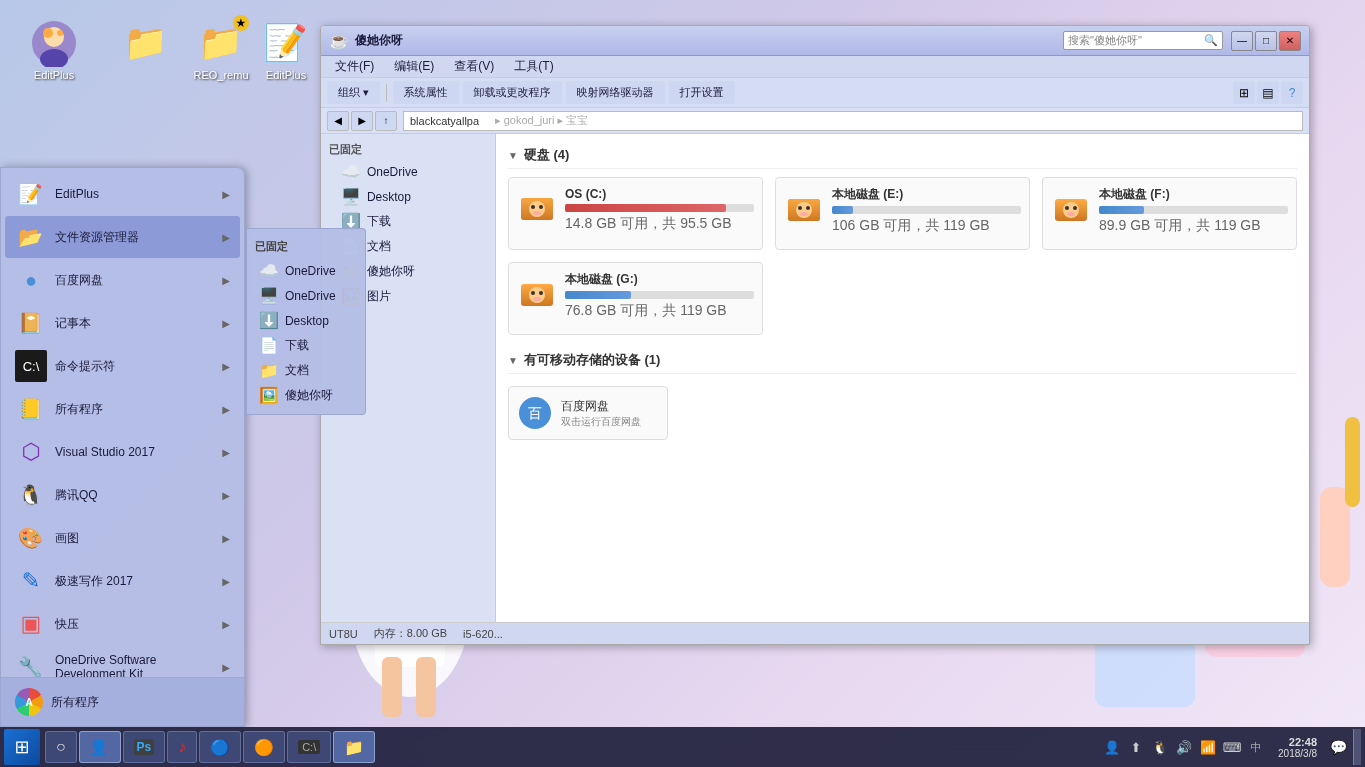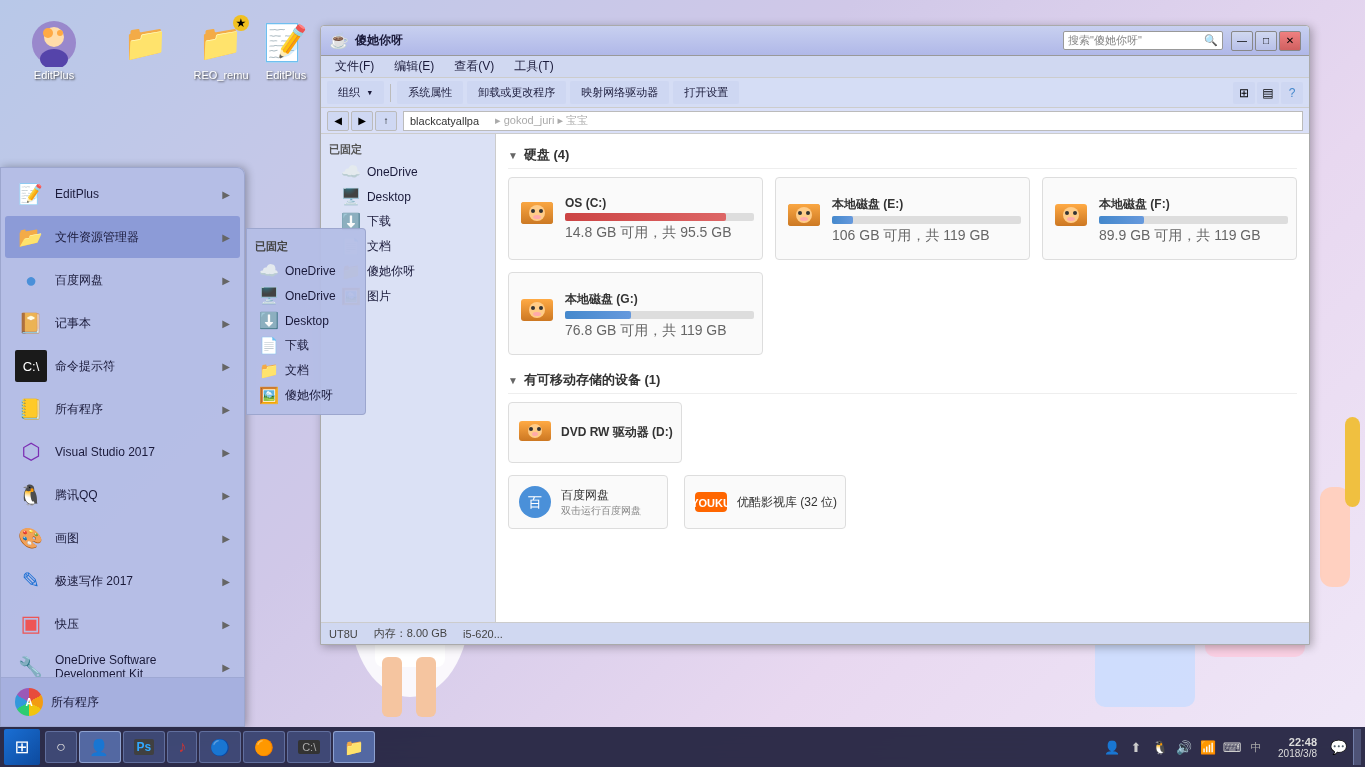--- a/index.html
+++ b/index.html
@@ -224,21 +224,20 @@
       border-bottom: 1px solid #ccc;
     }
     .toolbar-btn {
       padding: 3px 10px;
       font-size: 11px;
       cursor: pointer;
       color: #1a1a3a;
       background: rgba(200,210,240,0.5);
       border: 1px solid transparent;
       border-radius: 2px;
-      font-family: Liberation Mono, monospace;
     }
     .toolbar-sep { width: 1px; height: 18px; background: #bbb; margin: 0 2px; }
     .toolbar-view-icons { display: flex; gap: 2px; margin-left: auto; }
     .toolbar-view-icon {
       width: 22px; height: 22px;
       background: rgba(200,210,240,0.5);
       border: 1px solid transparent;
       border-radius: 2px;
       display: flex; align-items: center; justify-content: center;
       font-size: 12px; cursor: pointer;
@@ -349,21 +348,21 @@
       background: #fafafa;
     }
     .drive-top {
       display: flex;
       align-items: center;
       gap: 8px;
       margin-bottom: 6px;
     }
     .drive-icon { font-size: 32px; }
     .drive-info { flex: 1; }
-    .drive-name { font-size: 12px; color: #333; font-weight: bold; margin-top: 10px; }
+    .drive-name { font-size: 12px; color: #333; font-weight: bold; }
     .drive-bar-outer {
       width: 100%;
       height: 8px;
       background: #ddd;
       border-radius: 2px;
       margin: 3px 0;
     }
     .drive-bar-inner {
       height: 100%;
       border-radius: 2px;
@@ -943,71 +942,38 @@
             </div>
 
           </div>
         </div>
 
         <div class="removable-section">
           <div class="section-header">
             <span class="collapse-icon">▼</span>
             <span>有可移动存储的设备 (1)</span>
           </div>
-          <div class="removable-grid">
-            <div class="removable-item">
-              <div class="removable-icon">
-                <svg width="36" height="36" viewBox="0 0 36 36">
-                    <defs>
-                      <linearGradient id="hamster5" x1="0" y1="0" x2="0" y2="1">
-                        <stop offset="0%" stop-color="#ffaa44"></stop>
-                        <stop offset="100%" stop-color="#cc7722"></stop>
-                      </linearGradient>
-                    </defs>
-                    <rect x="2" y="10" width="32" height="20" rx="3" fill="url(#hamster5)"></rect>
-                <circle cx="18" cy="20" r="7" fill="#ffcc88"></circle>
-                    <circle cx="14" cy="18" r="2" fill="#333"></circle>
-                    <circle cx="22" cy="18" r="2" fill="#333"></circle>
-                    <ellipse cx="18" cy="23" rx="3" ry="2" fill="#ffaaaa"></ellipse>
-                  </svg>
-              </div>
-              <div>
-                <div class="removable-name">DVD RW 驱动器 (D:)</div>
-              </div>
-            </div>
-          </div>
         </div>
 
         <div class="other-section">
           <div class="other-items">
 
             <div class="other-item">
               <div class="other-icon-box">
                 <svg width="36" height="36" viewBox="0 0 36 36">
                   <circle cx="18" cy="18" r="16" fill="#4A90D9"></circle>
                   <text x="18" y="23" text-anchor="middle" font-size="14" fill="white" font-family="serif">百</text>
                 </svg>
               </div>
               <div>
                 <div class="other-name">百度网盘</div>
                 <div class="other-sub">双击运行百度网盘</div>
               </div>
             </div>
 
-            <div class="other-item">
-              <div class="other-icon-box">
-                <svg width="36" height="36" viewBox="0 0 36 36">
-                  <rect x="2" y="8" width="32" height="20" rx="4" fill="#FF6600"></rect>
-                  <text x="18" y="23" text-anchor="middle" font-size="11" fill="white" font-family="sans-serif" font-weight="bold">YOUKU</text>
-                </svg>
-              </div>
-              <div>
-                <div class="other-name">优酷影视库 (32 位)</div>
-              </div>
-            </div>
 
           </div>
         </div>
 
       </div>
     </div>
 
     <div class="status-bar">
       <span>UT8U</span>
       <span>内存：8.00 GB</span>

